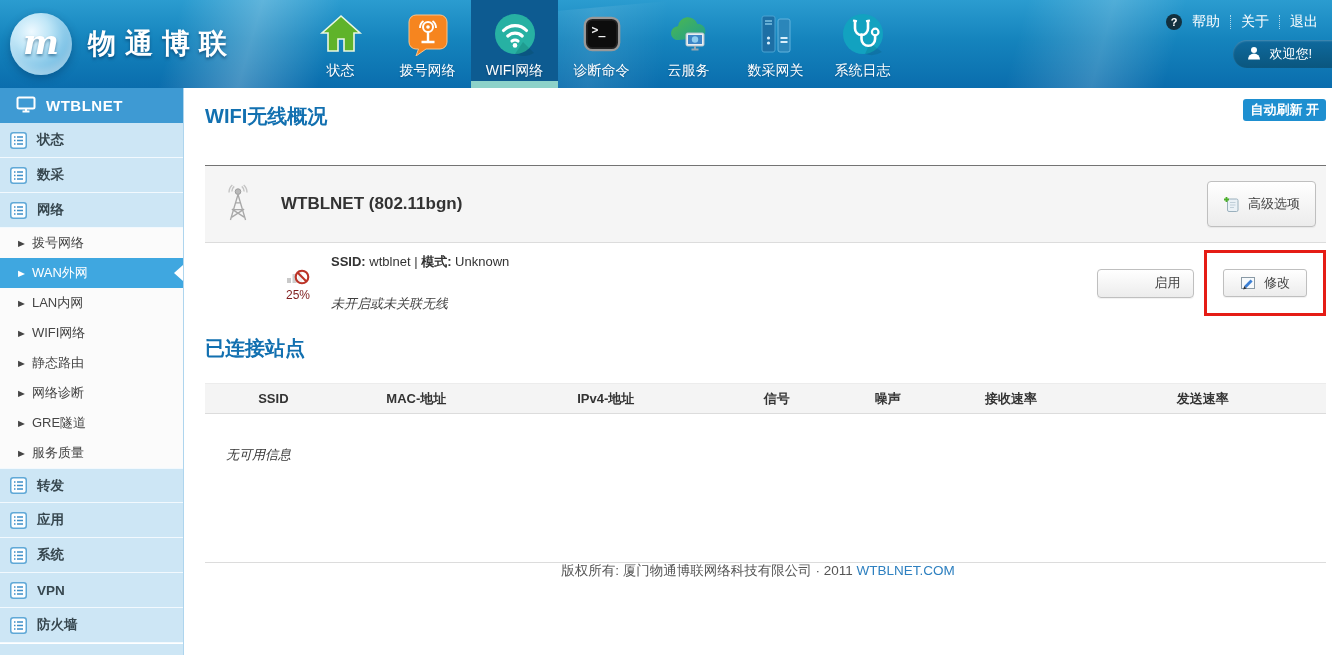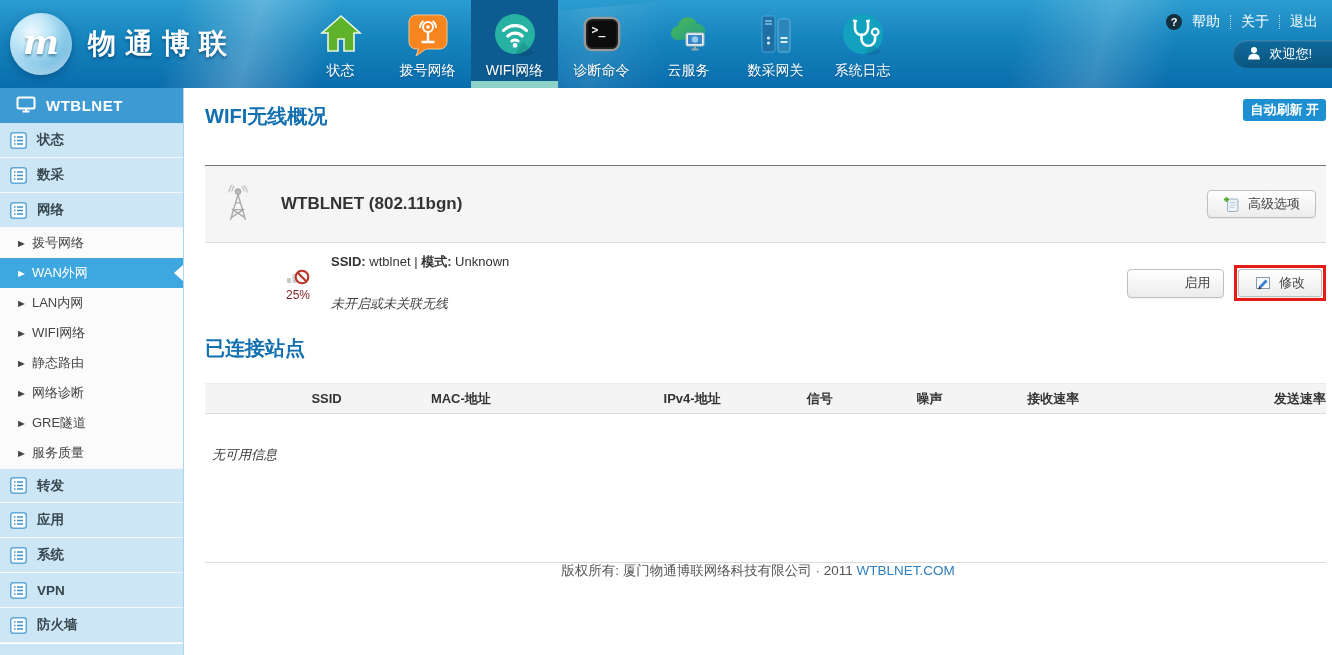--- a/index.html
+++ b/index.html
@@ -76,40 +76,40 @@
   .panel { position:absolute; top:77px; left:21px; right:6px; height:78px; background:#f5f5f5;
         border-top:1px solid #737373; border-bottom:1px solid #dcdcdc; display:flex; align-items:center; }
   .panel .antenna { margin-left:16px; }
   .panel .net-name { margin-left:26px; font-size:17px; font-weight:bold; color:#333; }
   .panel .spacer { flex:1; }
 
   .btn { display:inline-flex; align-items:center; justify-content:center; gap:8px;
         background:linear-gradient(180deg,#ffffff,#ececec); border:1px solid #bfbfbf; border-radius:4px;
         color:#444; font-size:13px; height:29px; padding:0 15px; cursor:pointer;
         box-shadow:0 1px 1px rgba(0,0,0,.06); white-space:nowrap; }
-  .btn-adv { margin-right:10px; height:28px; }
+  .btn-adv { margin-right:10px; height:46px; }
 
   .ssid-row { position:absolute; top:156px; left:21px; right:6px; height:78px; display:flex; align-items:center; }
   .sig-block { margin-left:72px; width:42px; display:flex; flex-direction:column; align-items:center; }
   .sig-pct { font-size:12px; color:#7f1d1d; margin-top:3px; }
   .ssid-text { margin-left:12px; font-size:13px; color:#333; }
   .ssid-text .b { font-weight:bold; }
   .ssid-status { margin-top:24px; font-style:italic; color:#404040; }
   .ssid-row .spacer { flex:1; }
   .btn-enable { width:97px;gap:44px; }
-  .red-box { border:3px solid #e51c15; padding:1px; margin-left:10px; display:inline-block;text-decoration:underline; }
+  .red-box { border:3px solid #e51c15; padding:16px; margin-left:10px; display:inline-block;text-decoration:underline; }
   .btn-modify { width:84px; height:28px; border-radius:3px; }
 
   .section-title { position:absolute; top:247px; left:21px; font-size:20px; font-weight:bold; color:#1270b0; }
 
   .stations-table { position:absolute; top:295px; left:21px; right:6px; border-collapse:collapse; width:calc(100% - 27px); }
   .stations-table th { height:30px; background:#f4f4f4; border-top:1px solid #ececec; border-bottom:1px solid #dcdcdc;
-        font-size:13px; font-weight:bold; color:#333; text-align:right; }
-
-  .empty-text { position:absolute; top:358px; left:28px; font-size:13px; font-style:italic; color:#333; }
+        font-size:13px; font-weight:bold; color:#333; text-align:center; }
+
+  .empty-text { position:absolute; top:358px; left:42px; font-size:13px; font-style:italic; color:#333; }
 
   .footer-divider { position:absolute; top:474px; left:21px; right:6px; border-top:1px solid #dcdcdc; }
   .footer { position:absolute; top:474px; left:0; right:0; text-align:center; font-size:13.5px; color:#555; }
   .footer a { color:#2e80c0; text-decoration:none; cursor:pointer; }
 </style>
 </head>
 <body>
 
 <header class="topbar">
   <div class="streak s1"></div>

